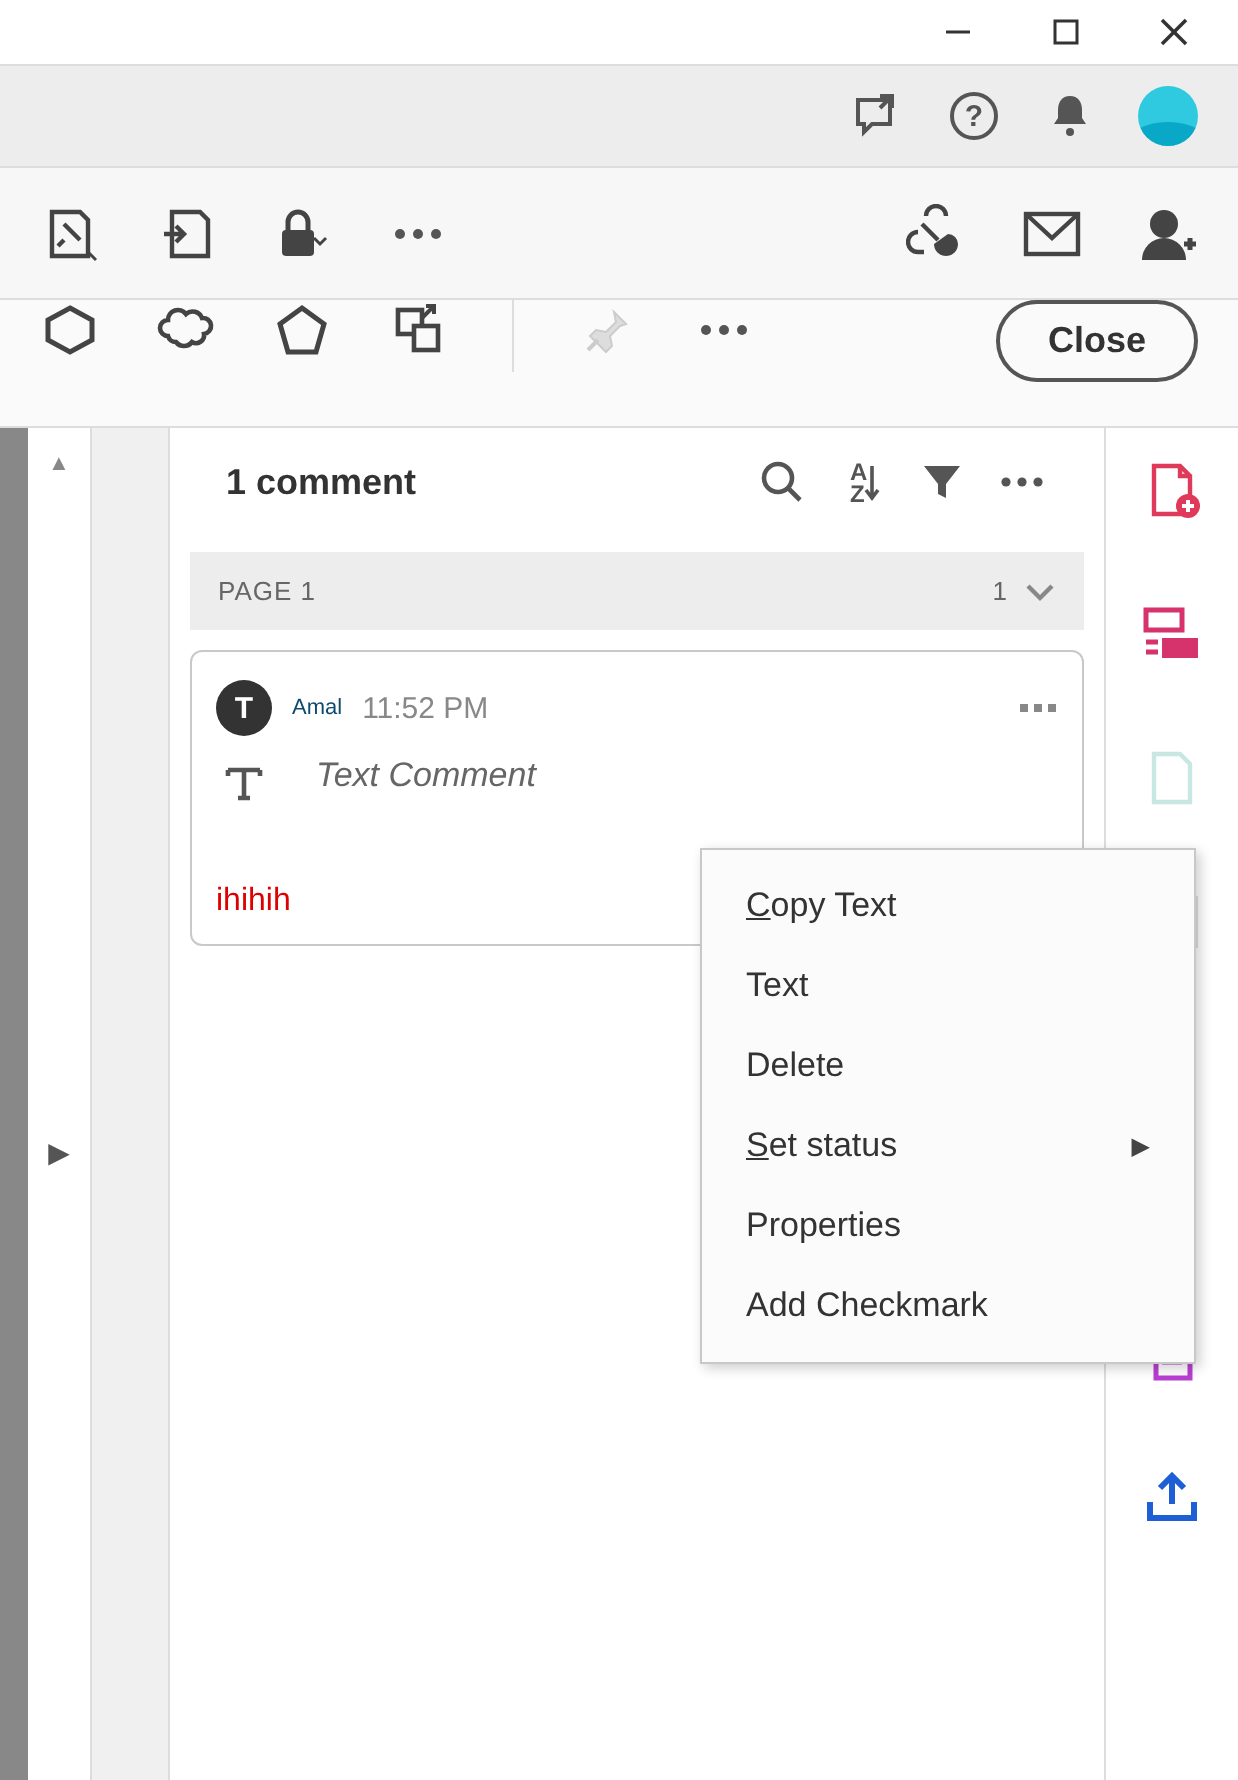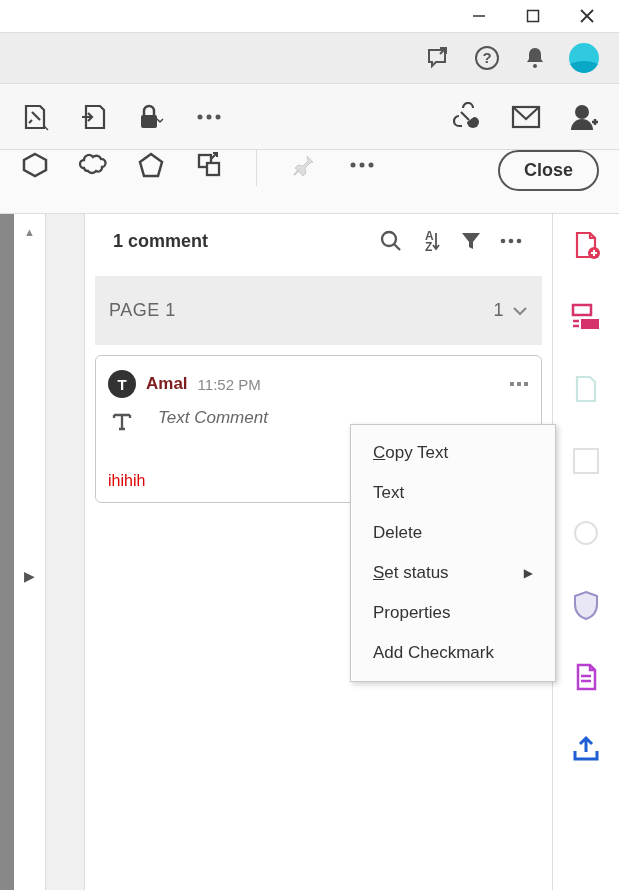--- a/index.html
+++ b/index.html
@@ -33,42 +33,42 @@
 .left-thin .scroll-arrow { font-size: 11px; color: #888; }
 .left-thin .expand-arrow { margin-top: 330px; font-size: 14px; color: #555; }
 .doc-area { width: 38px; background: #f0f0f0; }
 
 
 .comments-panel { flex: 1; background: #fff; border-left: 1px solid #ddd; border-right: 1px solid #ddd; display: flex; flex-direction: column; }
 .comments-header { display: flex; align-items: center; padding: 14px 28px; }
 .comments-header .title { font-size: 18px; font-weight: 600; color: #333; flex: 1; }
 .comments-header .hdr-icon { width: 26px; height: 26px; margin-left: 14px; display: flex; align-items: center; justify-content: center; color: #555; }
 
-.page-bar { margin: 8px 10px 0; background: #ededed; padding: 24px 14px; display: flex; align-items: center; font-size: 18px; color: #666; letter-spacing: 0.5px; }
+.page-bar { margin: 8px 10px 0; background: #ededed; padding: 12px 14px; display: flex; align-items: center; font-size: 13px; color: #666; letter-spacing: 0.5px; }
 .page-bar .page-count { margin-left: auto; margin-right: 8px; color: #666; }
 .page-bar .chev { color: #888; }
 
 .comment-card { margin: 10px; border: 1px solid #c9c9c9; border-radius: 6px; padding: 14px 12px 12px; }
 .comment-head { display: flex; align-items: center; gap: 10px; }
 .comment-avatar { width: 28px; height: 28px; border-radius: 50%; background: #333; color: #fff; display: flex; align-items: center; justify-content: center; font-size: 15px; font-weight: bold; }
-.comment-author { font-size: 17px; font-weight: 700; color: #7f1d1d; }
+.comment-author { font-size: 11px; font-weight: 400; color: #0c4a6e; }
 .comment-time { font-size: 15px; color: #888; }
 .comment-menu { margin-left: auto; color: #888; font-size: 18px; letter-spacing: 1px; }
 .comment-type-row { display: flex; align-items: flex-start; gap: 22px; margin-top: 10px; }
 .comment-type-icon { width: 28px; height: 28px; display:flex; align-items:center; justify-content:center; }
 .comment-type-label { font-size: 17px; font-style: italic; color: #666; }
 .comment-body { margin-top: 36px; font-size: 16px; color: #d00; }
 .reply-input { margin-top: 48px; width: 100%; border: 1px solid #bbb; border-radius: 4px; padding: 8px 10px; font-size: 17px; color: #666; }
 
 
 .right-rail { width: 66px; background: #fff; display: flex; flex-direction: column; align-items: center; padding-top: 16px; gap: 42px; }
 .right-rail .rail-icon { width: 30px; height: 30px; display:flex; align-items:center; justify-content:center; }
 
 
-.context-menu { position: absolute; left: 350px; top: 424px; width: 206px; background: #fbfbfb; border: 1px solid #c8c8c8; box-shadow: 2px 2px 6px rgba(0,0,0,0.2); padding: 8px 0; z-index: 100; }
+.context-menu { position: absolute; left: 350px; top: 424px; width: 248px; background: #fbfbfb; border: 1px solid #c8c8c8; box-shadow: 2px 2px 6px rgba(0,0,0,0.2); padding: 8px 0; z-index: 100; }
 .context-menu .item { padding: 10px 22px; font-size: 17px; color: #333; display: flex; align-items: center; }
 .context-menu .item .ul { text-decoration: underline; }
 .context-menu .item .sub-arrow { margin-left: auto; font-size: 12px; color: #444; }
 
 svg { display: block; }
 </style>
 </head>
 <body>
 
 <div class="titlebar">

